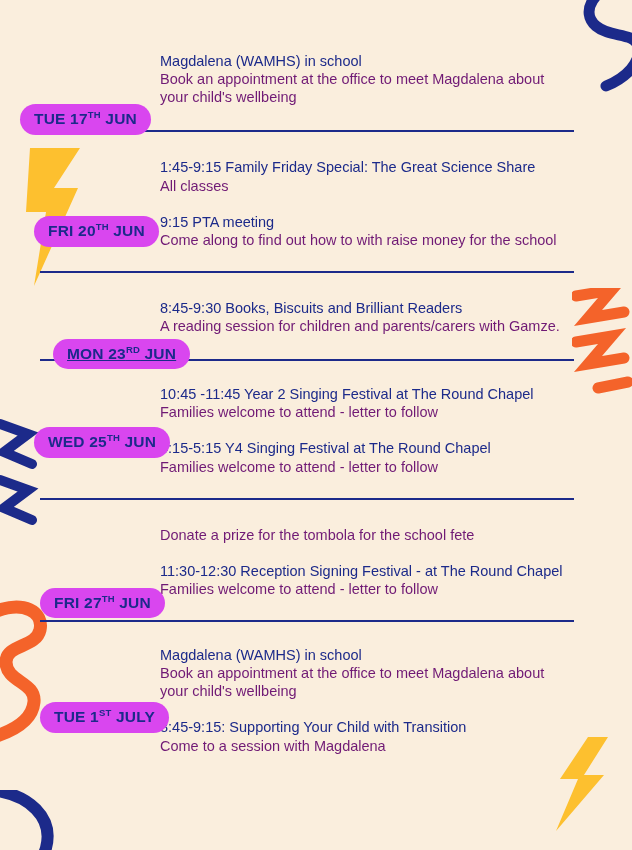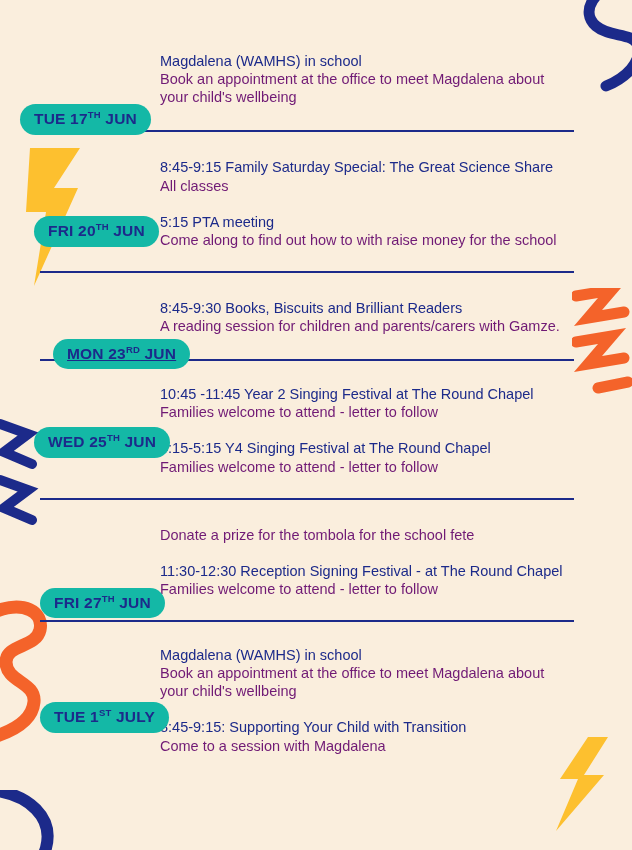--- a/index.html
+++ b/index.html
@@ -57,21 +57,21 @@
     display: flex;
     align-items: flex-start;
   }
   .date-col {
     width: 160px;
     flex: 0 0 160px;
     position: relative;
   }
   .date-pill {
     position: absolute;
-    background: #14b8a6;
+    background: #d946ef;
     color: #1c2a8a;
     border-radius: 18px;
     font-size: 15.5px;
     font-weight: 700;
     letter-spacing: 0.2px;
     padding: 7px 14px 8px 14px;
     white-space: nowrap;
     line-height: 1;
   }
   .date-pill sup {
@@ -183,25 +183,25 @@
       </div>
     </div>
     <div class="divider sep-1"></div>
 
     <div class="entry" id="row-2">
       <div class="date-col">
         <div class="date-pill"><span>FRI 20</span><sup>TH</sup><span> JUN</span></div>
       </div>
       <div class="events-col">
         <div class="event">
-          <div class="ev-title">8:45-9:15 Family Saturday Special: The Great Science Share</div>
+          <div class="ev-title">1:45-9:15 Family Friday Special: The Great Science Share</div>
           <div class="ev-desc">All classes</div>
         </div>
         <div class="event">
-          <div class="ev-title">5:15 PTA meeting</div>
+          <div class="ev-title">9:15 PTA meeting</div>
           <div class="ev-desc">Come along to find out how to with raise money for the school</div>
         </div>
       </div>
     </div>
     <div class="divider sep-2"></div>
 
     <div class="entry" id="row-3">
       <div class="date-col">
         <div class="date-pill"><span>MON 23</span><sup>RD</sup><span> JUN</span></div>
       </div>

